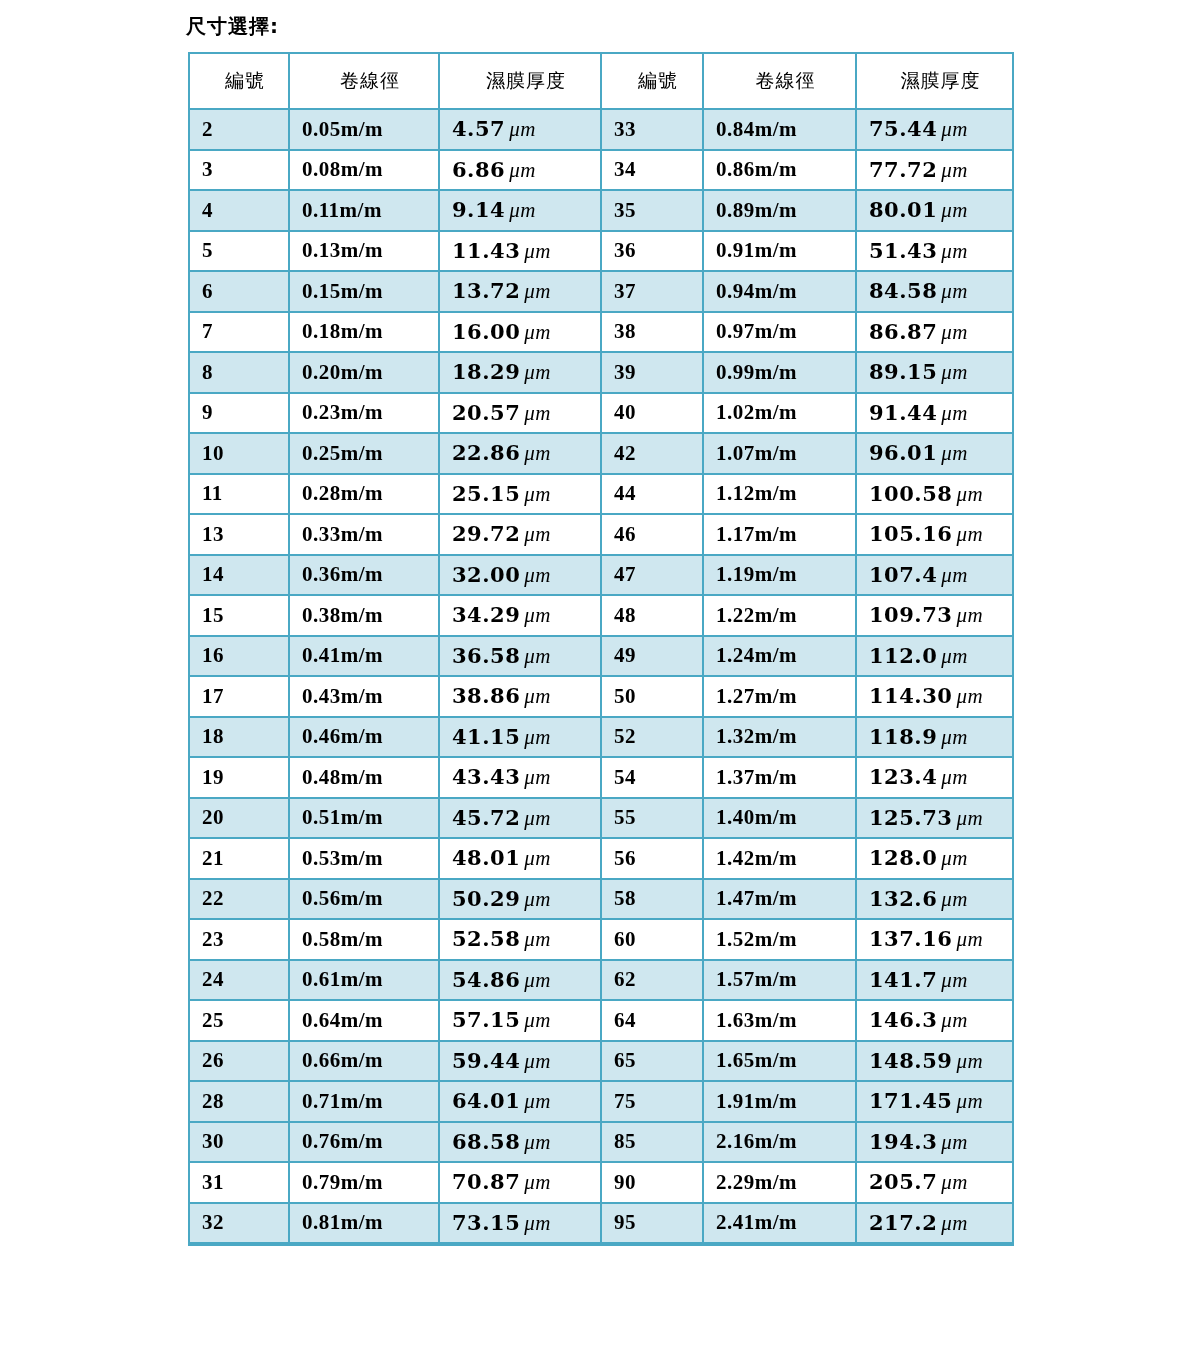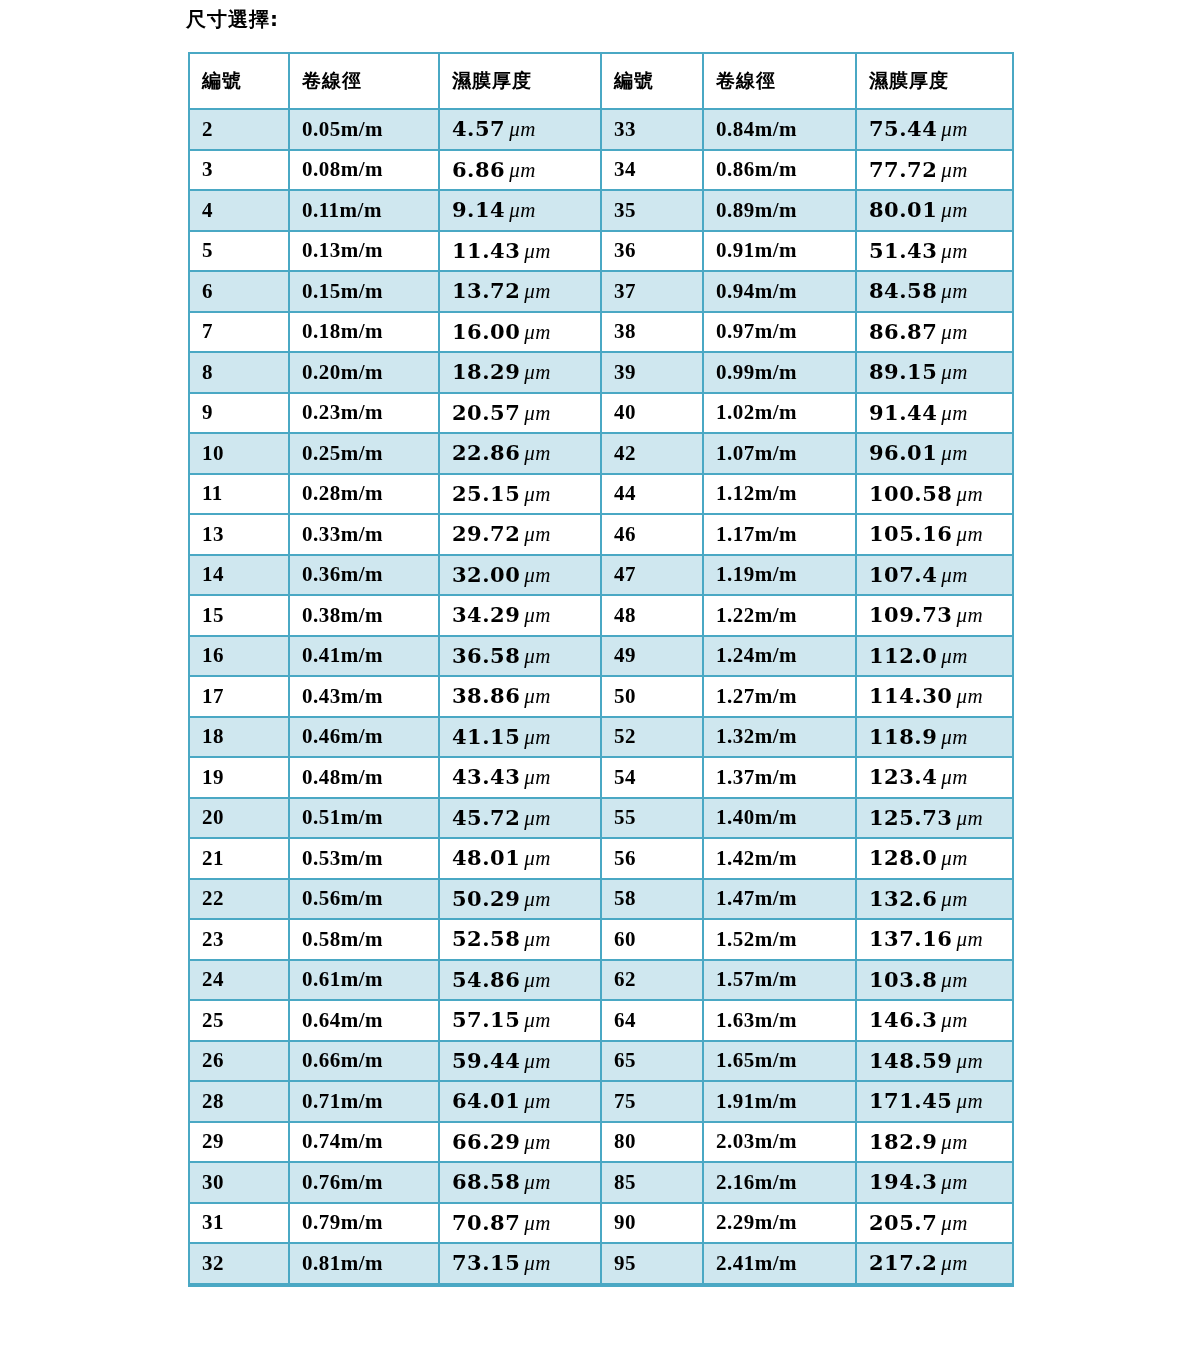--- a/index.html
+++ b/index.html
@@ -16,21 +16,21 @@
   }
   .page {
     position: relative;
     width: 1200px;
     height: 1345px;
     box-sizing: border-box;
   }
   .title {
     position: absolute;
     left: 186px;
-    top: 5px;
+    top: 12px;
     font-family: "DejaVu Sans", "Liberation Sans", sans-serif;
     font-size: 20px;
     font-weight: 700;
     letter-spacing: 1px;
     line-height: 1.4;
     white-space: nowrap;
   }
   .table-wrap {
     position: absolute;
     left: 188px;
@@ -56,23 +56,24 @@
     text-align: left;
     vertical-align: middle;
     background: #ffffff;
     white-space: nowrap;
     overflow: hidden;
   }
   table.size-table thead th {
     height: 54px;
     font-family: "DejaVu Sans", "Liberation Sans", sans-serif;
     font-size: 19px;
-    font-weight: 700;
+    font-weight: 400;
     letter-spacing: 1px;
     background: #ffffff;
+    text-align: center;
   }
   table.size-table tbody td {
     height: 38.5px;
     font-size: 21px;
     font-weight: 700;
     letter-spacing: 0.5px;
   }
   table.size-table tbody tr.shaded td {
     background: #cfe7ef;
   }
@@ -285,21 +286,21 @@
             <td>60</td>
             <td>1.52m/m</td>
             <td><span class="num">137.16</span><span class="unit-mu">μm</span></td>
           </tr>
           <tr class="shaded">
             <td>24</td>
             <td>0.61m/m</td>
             <td><span class="num">54.86</span><span class="unit-mu">μm</span></td>
             <td>62</td>
             <td>1.57m/m</td>
-            <td><span class="num">103.8</span><span class="unit-mu">μm</span></td>
+            <td><span class="num">141.7</span><span class="unit-mu">μm</span></td>
           </tr>
           <tr>
             <td>25</td>
             <td>0.64m/m</td>
             <td><span class="num">57.15</span><span class="unit-mu">μm</span></td>
             <td>64</td>
             <td>1.63m/m</td>
             <td><span class="num">146.3</span><span class="unit-mu">μm</span></td>
           </tr>
           <tr class="shaded">
@@ -311,28 +312,20 @@
             <td><span class="num">148.59</span><span class="unit-mu">μm</span></td>
           </tr>
           <tr class="shaded">
             <td>28</td>
             <td>0.71m/m</td>
             <td><span class="num">64.01</span><span class="unit-mu">μm</span></td>
             <td>75</td>
             <td>1.91m/m</td>
             <td><span class="num">171.45</span><span class="unit-mu">μm</span></td>
           </tr>
-          <tr>
-            <td>29</td>
-            <td>0.74m/m</td>
-            <td><span class="num">66.29</span><span class="unit-mu">μm</span></td>
-            <td>80</td>
-            <td>2.03m/m</td>
-            <td><span class="num">182.9</span><span class="unit-mu">μm</span></td>
-          </tr>
           <tr class="shaded">
             <td>30</td>
             <td>0.76m/m</td>
             <td><span class="num">68.58</span><span class="unit-mu">μm</span></td>
             <td>85</td>
             <td>2.16m/m</td>
             <td><span class="num">194.3</span><span class="unit-mu">μm</span></td>
           </tr>
           <tr>
             <td>31</td>

